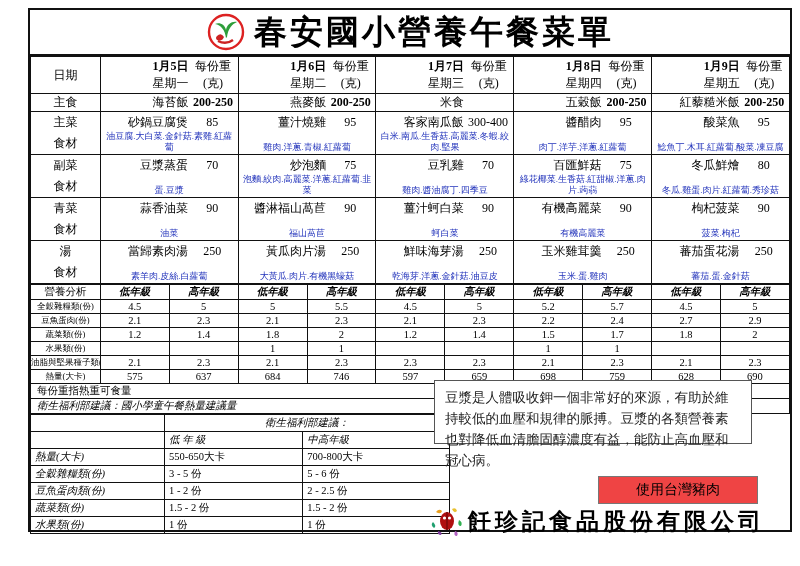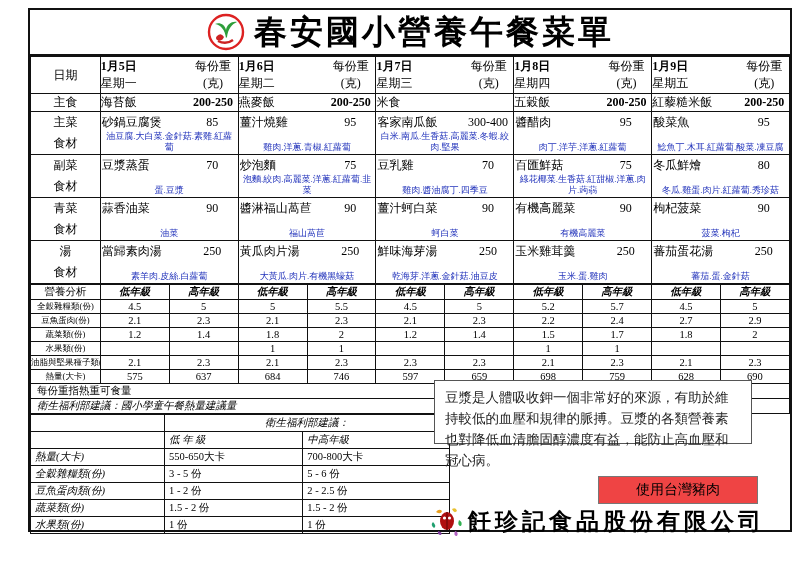--- a/index.html
+++ b/index.html
@@ -11,21 +11,21 @@
   .titlebar{height:44px;border-bottom:2px solid #111;display:flex;
             align-items:center;justify-content:center;gap:8px;}
   .title{font-size:33px;font-weight:600;letter-spacing:3px;white-space:nowrap;}
   
   table{border-collapse:collapse;table-layout:fixed;width:100%;}
   td,th{border:1px solid #111;padding:0;font-weight:normal;vertical-align:middle;
         text-align:center;overflow:hidden;}
   .menu th,.menu td{font-size:12px;}
   .hdr-date{font-weight:bold;}
   .dayflex{display:flex;width:100%;align-items:center;}
-  .dn{width:64%;text-align:left;}
+  .dn{width:64%;text-align:right;}
   .dw{width:36%;text-align:center;}
   .bold{font-weight:bold;}
   .grp td,.grp th{height:42px;}
   .grp .cellcol{display:flex;flex-direction:column;justify-content:space-between;
                 height:42px;padding:2px 1px;box-sizing:border-box;}
   .ing{font-size:9px;color:#2233bb;line-height:1.15;text-align:center;}
   .lblcol{display:flex;flex-direction:column;justify-content:space-between;
           height:42px;padding:2px 0;box-sizing:border-box;}
   .rowh16 td,.rowh16 th{height:16px;}
   .rowh14 td,.rowh14 th{height:14px;}

